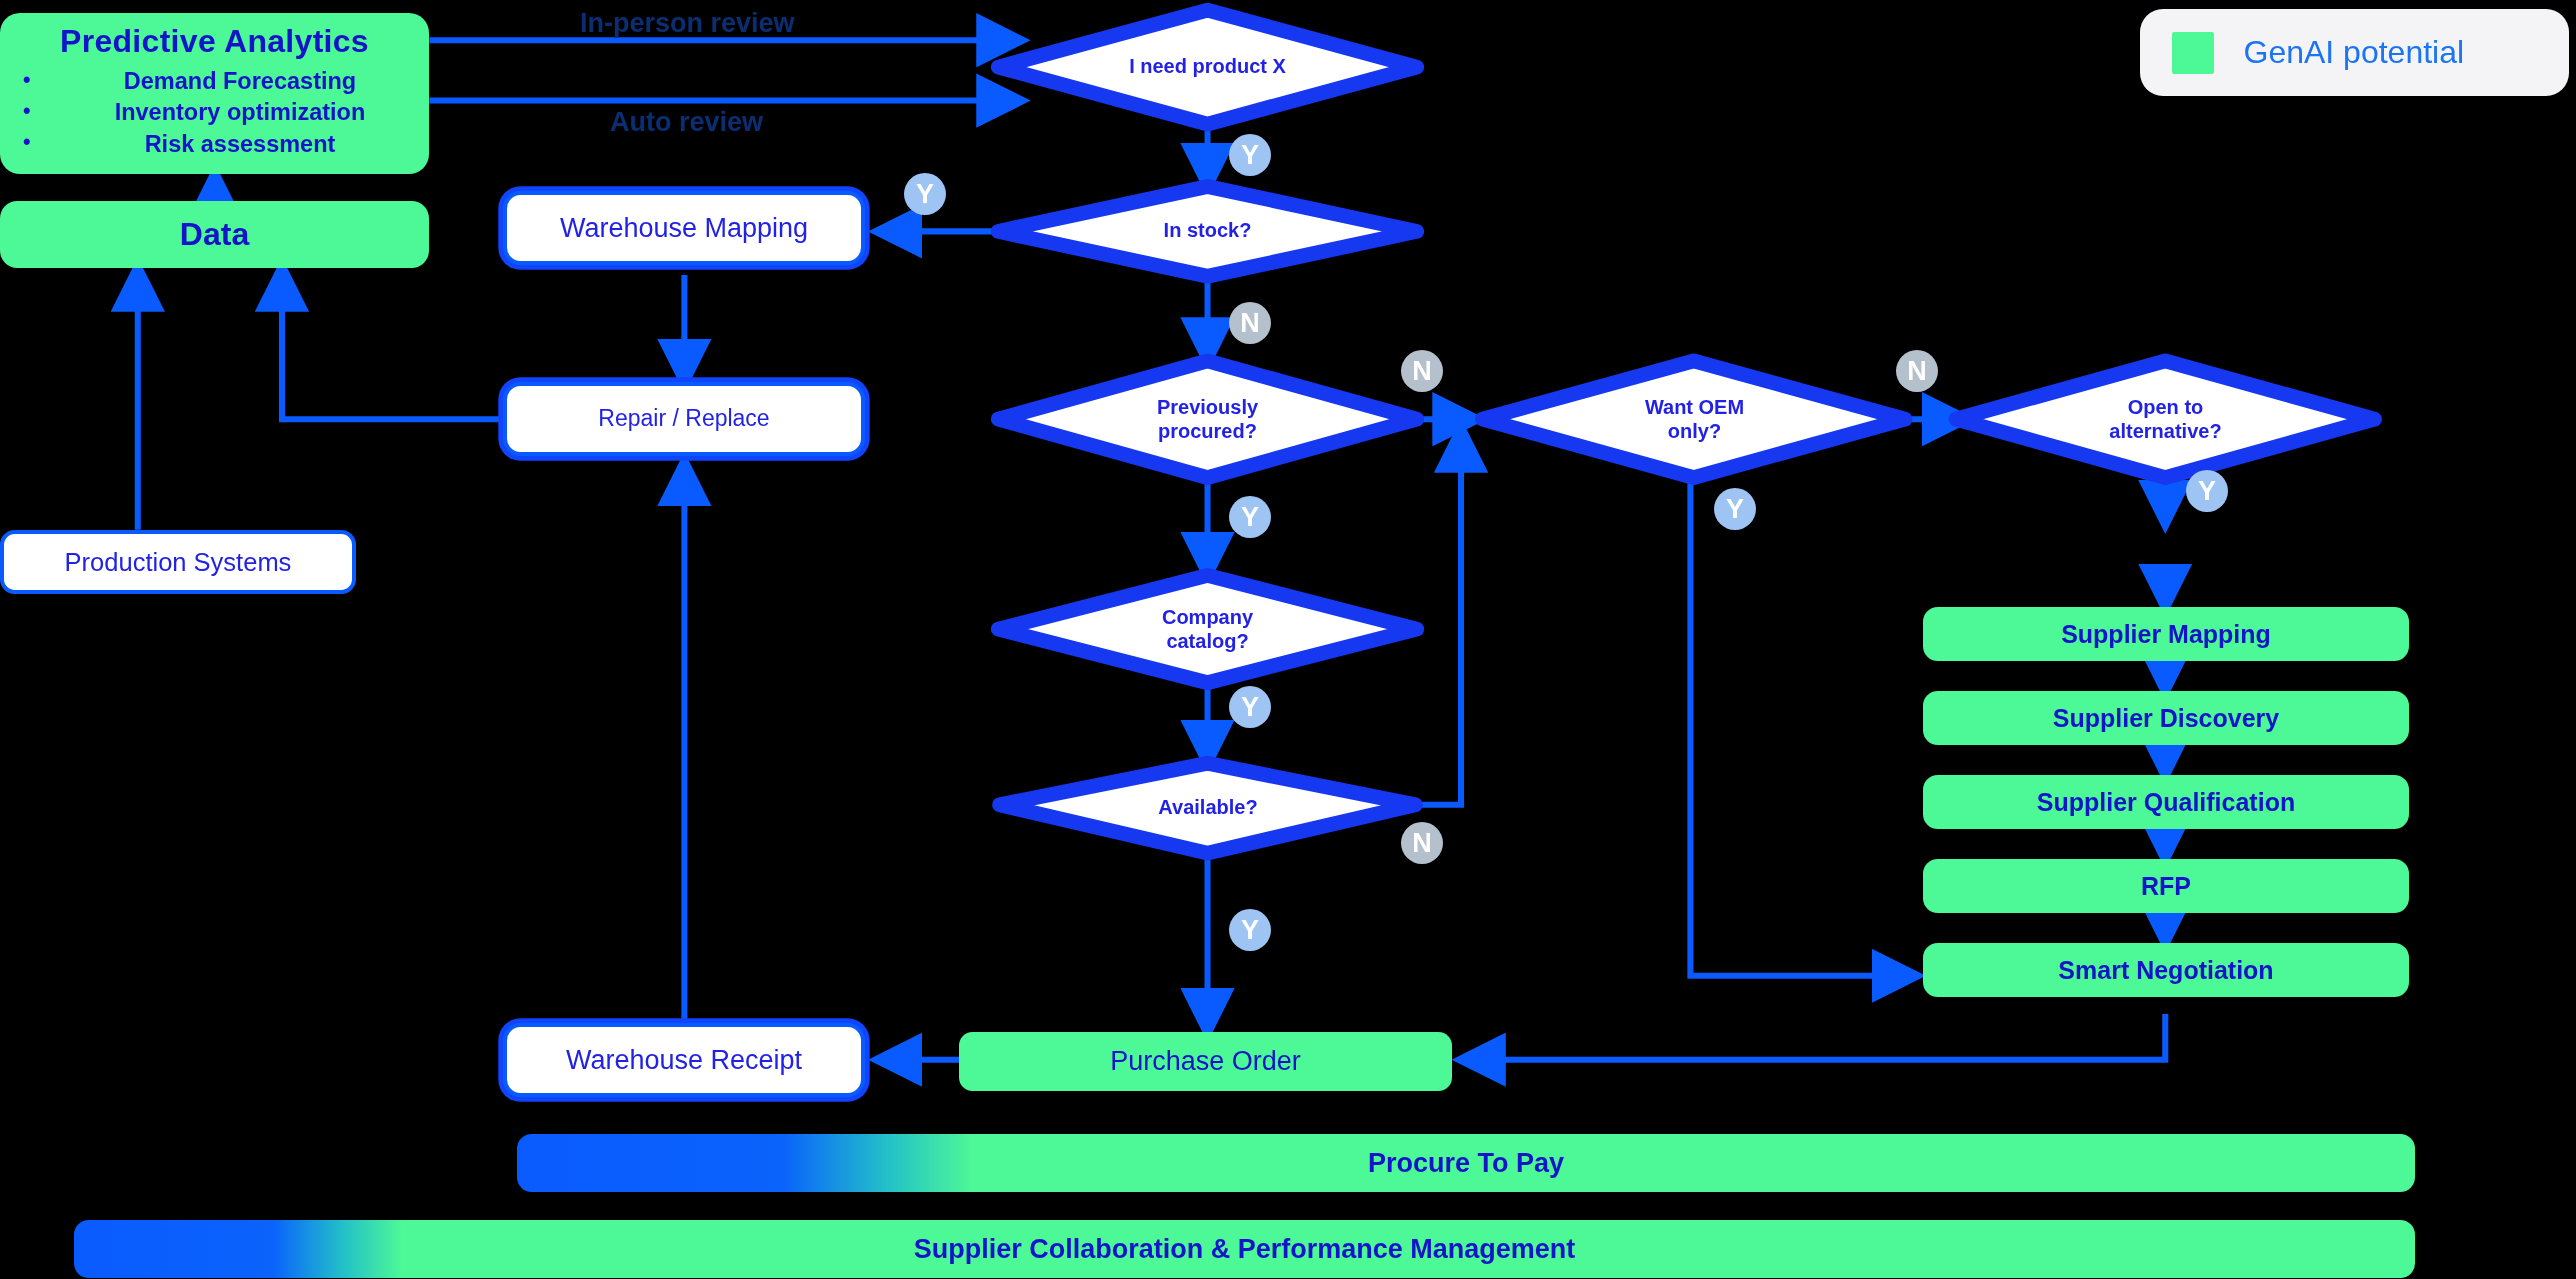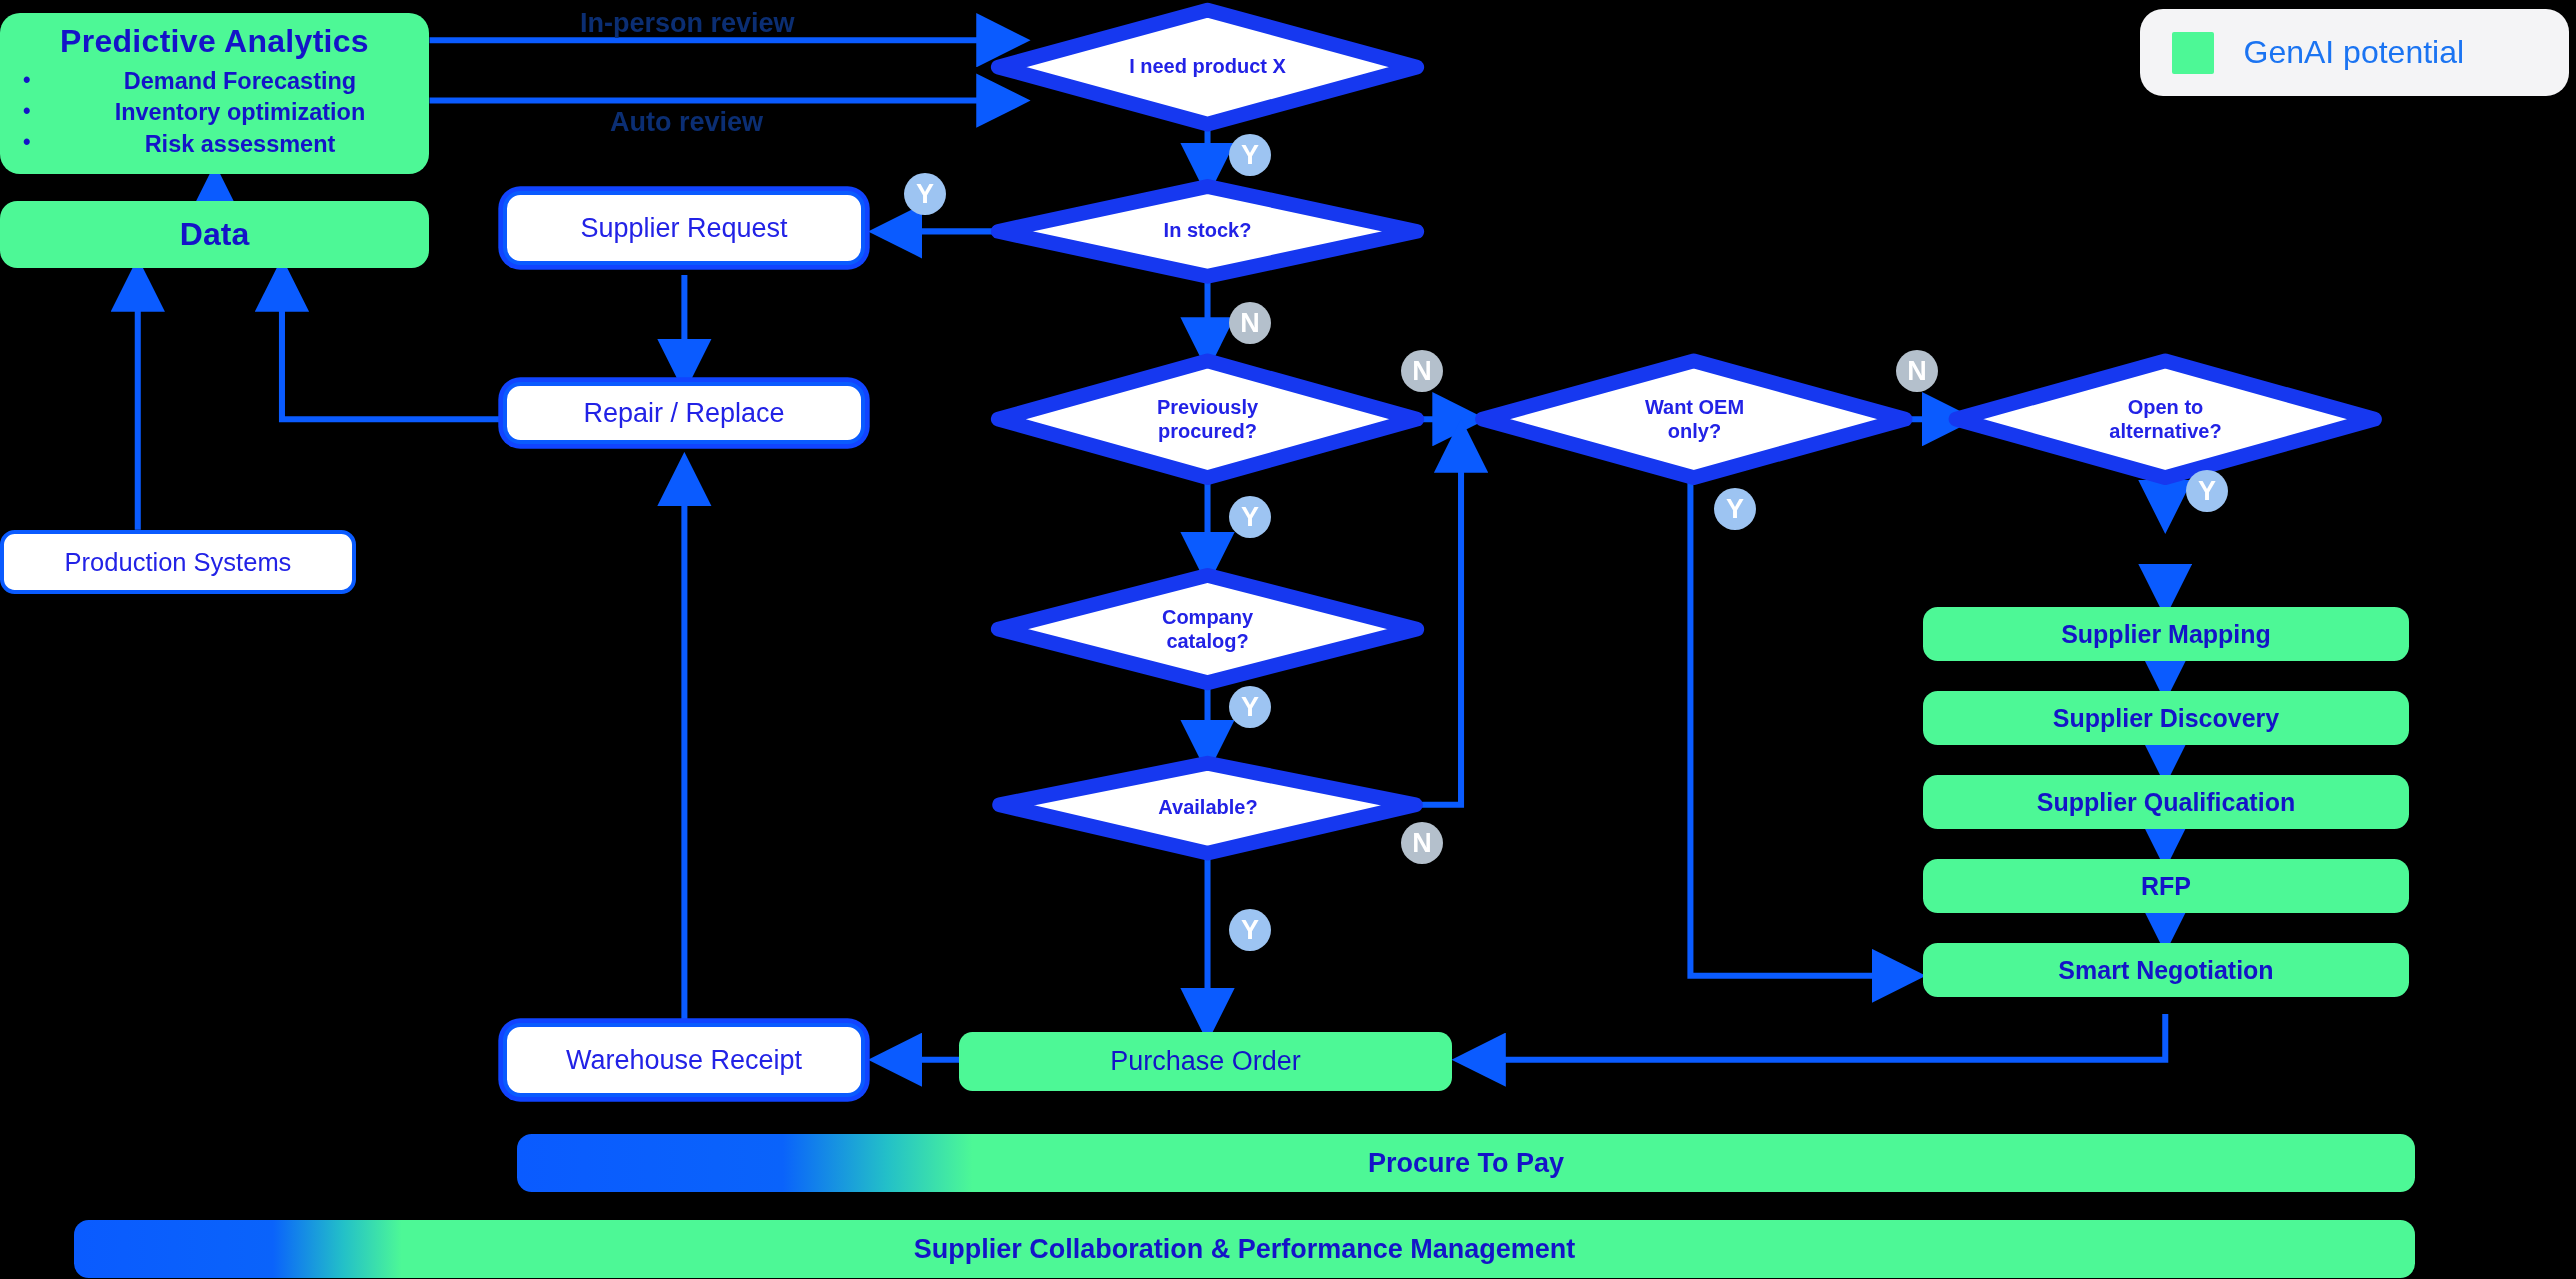--- a/index.html
+++ b/index.html
@@ -194,23 +194,23 @@
       <li>Demand Forecasting</li>
       <li>Inventory optimization</li>
       <li>Risk assessment</li>
     </ul>
   </div>
 
   <div class="node rbox green" style="left:0px;top:201px;width:429px;height:67px;font-size:32px;">Data</div>
 
   <div class="node rbox white thin" style="left:0px;top:530px;width:356px;height:64px;font-size:25.5px;border-radius:14.8px;font-weight:normal;">Production Systems</div>
 
-  <div class="node rbox white" style="left:503px;top:191px;width:362px;height:74px;font-size:27px;font-weight:normal;">Supplier Request</div>
-
-  <div class="node rbox white" style="left:503px;top:382px;width:362px;height:62px;font-size:27px;font-weight:normal;">Repair / Replace</div>
+  <div class="node rbox white" style="left:503px;top:191px;width:362px;height:74px;font-size:27px;font-weight:normal;">Warehouse Mapping</div>
+
+  <div class="node rbox white" style="left:503px;top:382px;width:362px;height:74px;font-size:23px;font-weight:normal;">Repair / Replace</div>
 
   <div class="node rbox white" style="left:503px;top:1023px;width:362px;height:74px;font-size:27px;font-weight:normal;">Warehouse Receipt</div>
 
   <div class="node rbox green" style="left:959px;top:1032px;width:493px;height:59px;font-size:27px;font-weight:normal;border-radius:13.4px;">Purchase Order</div>
 
   <div class="diamond" style="left:998px;top:10px;width:419px;height:114px;">
     <div class="dlabel">I need product X</div>
   </div>
 
   <div class="diamond" style="left:998px;top:186px;width:419px;height:90px;">

